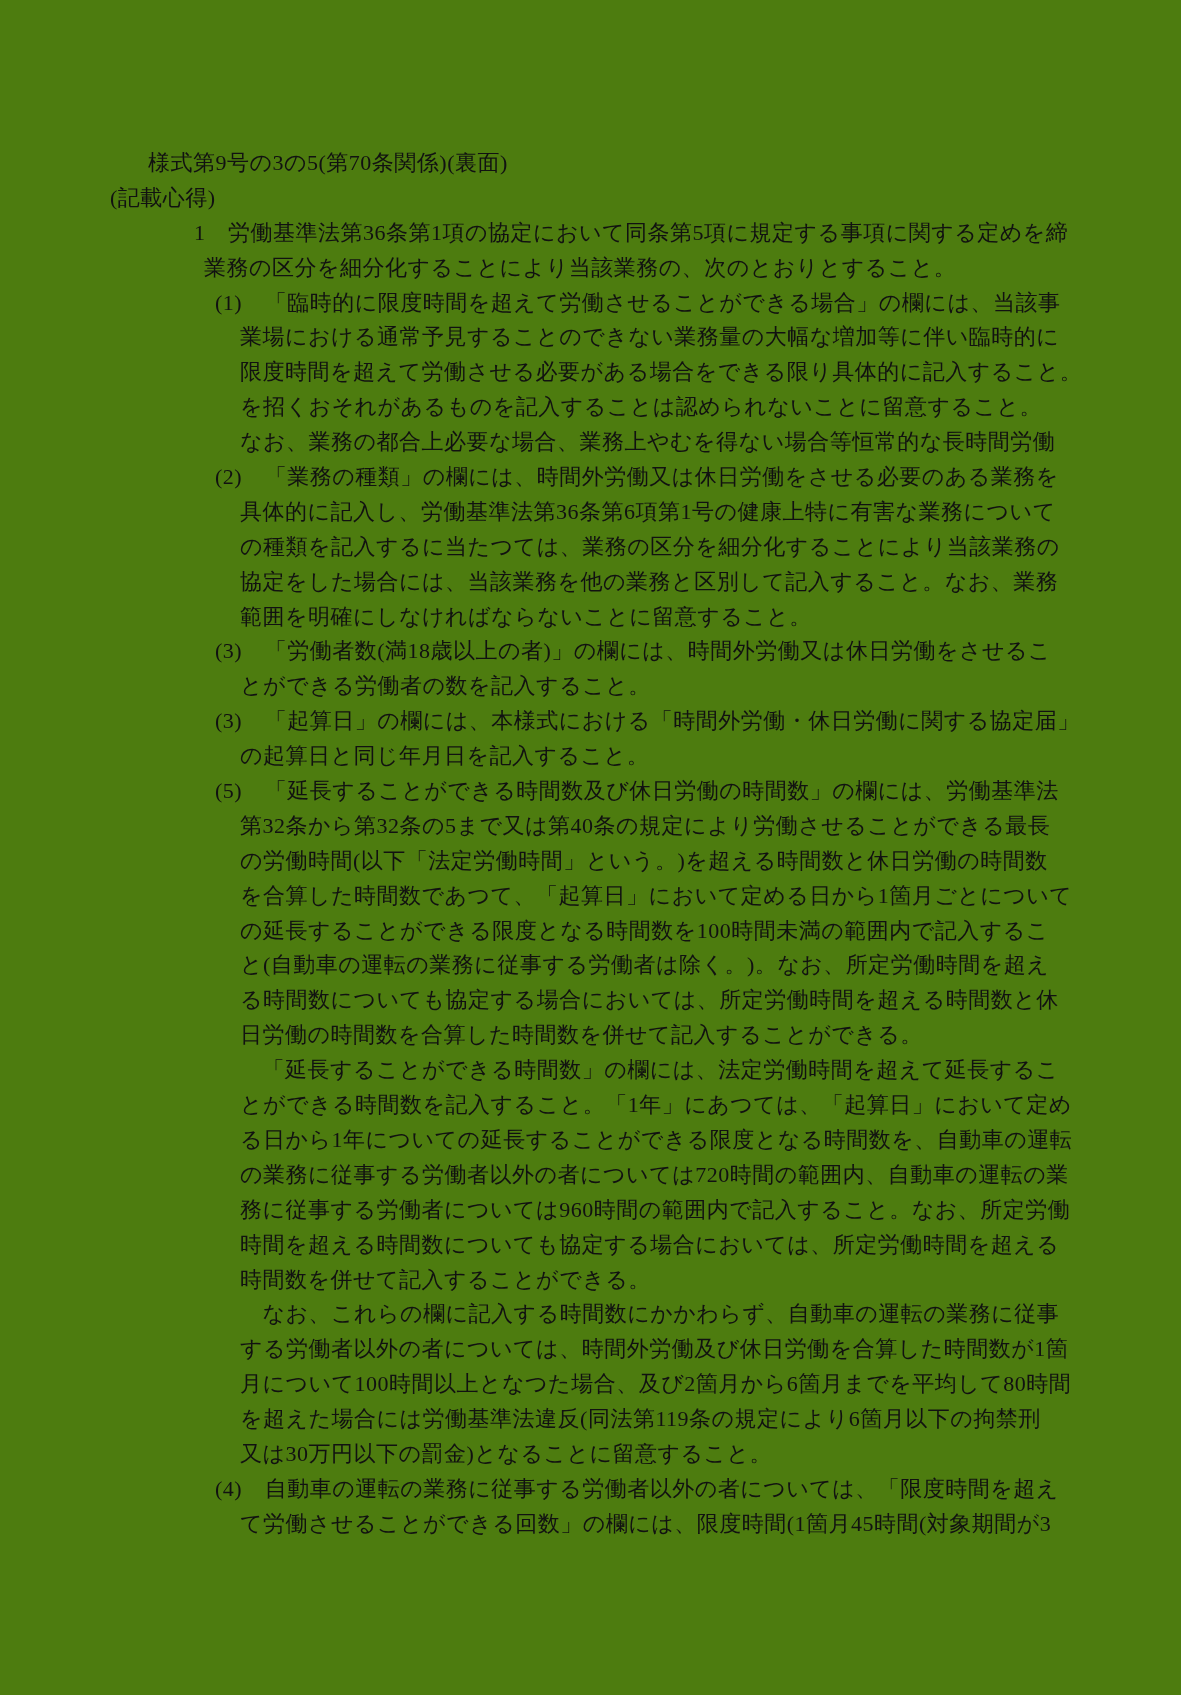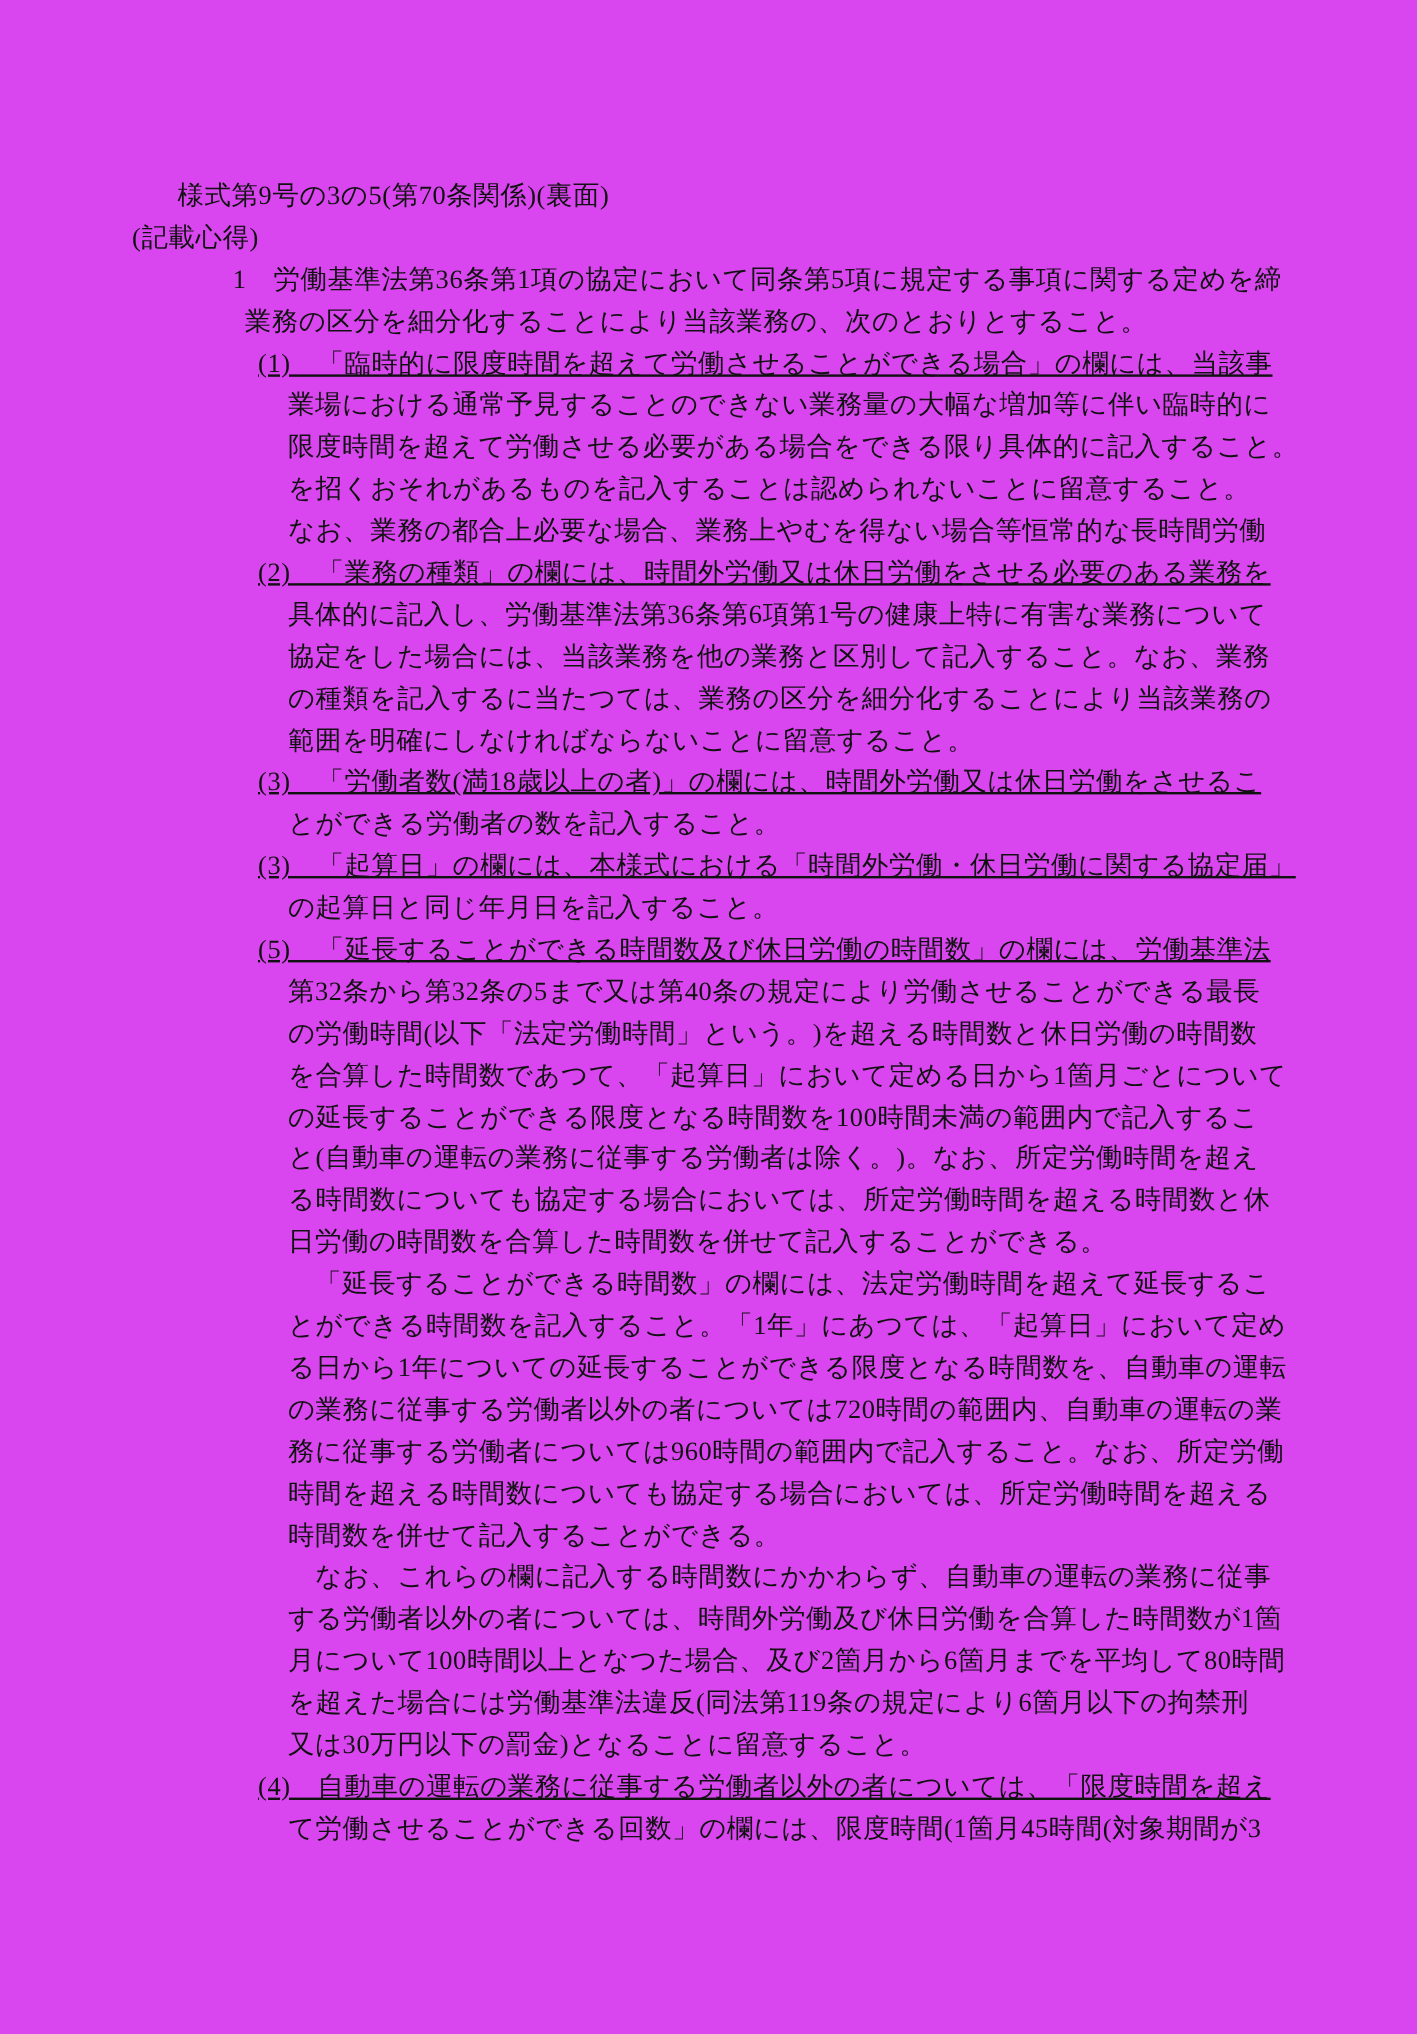--- a/index.html
+++ b/index.html
@@ -24,41 +24,41 @@
     white-space: pre;
     height: 34.9px;
     line-height: 34.9px;
     letter-spacing: 0.5px;
   }
   
   .lv0 { margin-left: 148px; }  
   .lv1 { margin-left: 110px; }  
   .lv2 { margin-left: 194px; }  
   .lv3 { margin-left: 204px; }  
-  .lv4 { margin-left: 215px; text-decoration: underline; }  
+  .lv4 { margin-left: 215px; }  
   .lv5 { margin-left: 240px; }  
 </style>
 </head>
 <body>
 
-<div class="doc-page" style="background: #d946ef; color: rgb(17, 17, 17);">
+<div class="doc-page" style="background: #4d7c0f; color: rgb(17, 17, 17);">
   <div class="doc-body" id="doc-lines">
       <div class="line lv0">様式第9号の3の5(第70条関係)(裏面)</div>
       <div class="line lv1">(記載心得)</div>
       <div class="line lv2">1　労働基準法第36条第1項の協定において同条第5項に規定する事項に関する定めを締</div>
       <div class="line lv3">業務の区分を細分化することにより当該業務の、次のとおりとすること。</div>
       <div class="line lv4">(1)　「臨時的に限度時間を超えて労働させることができる場合」の欄には、当該事</div>
       <div class="line lv5">業場における通常予見することのできない業務量の大幅な増加等に伴い臨時的に</div>
       <div class="line lv5">限度時間を超えて労働させる必要がある場合をできる限り具体的に記入すること。</div>
       <div class="line lv5">を招くおそれがあるものを記入することは認められないことに留意すること。</div>
       <div class="line lv5">なお、業務の都合上必要な場合、業務上やむを得ない場合等恒常的な長時間労働</div>
       <div class="line lv4">(2)　「業務の種類」の欄には、時間外労働又は休日労働をさせる必要のある業務を</div>
       <div class="line lv5">具体的に記入し、労働基準法第36条第6項第1号の健康上特に有害な業務について</div>
+      <div class="line lv5">の種類を記入するに当たつては、業務の区分を細分化することにより当該業務の</div>
       <div class="line lv5">協定をした場合には、当該業務を他の業務と区別して記入すること。なお、業務</div>
-      <div class="line lv5">の種類を記入するに当たつては、業務の区分を細分化することにより当該業務の</div>
       <div class="line lv5">範囲を明確にしなければならないことに留意すること。</div>
       <div class="line lv4">(3)　「労働者数(満18歳以上の者)」の欄には、時間外労働又は休日労働をさせるこ</div>
       <div class="line lv5">とができる労働者の数を記入すること。</div>
       <div class="line lv4">(3)　「起算日」の欄には、本様式における「時間外労働・休日労働に関する協定届」</div>
       <div class="line lv5">の起算日と同じ年月日を記入すること。</div>
       <div class="line lv4">(5)　「延長することができる時間数及び休日労働の時間数」の欄には、労働基準法</div>
       <div class="line lv5">第32条から第32条の5まで又は第40条の規定により労働させることができる最長</div>
       <div class="line lv5">の労働時間(以下「法定労働時間」という。)を超える時間数と休日労働の時間数</div>
       <div class="line lv5">を合算した時間数であつて、「起算日」において定める日から1箇月ごとについて</div>
       <div class="line lv5">の延長することができる限度となる時間数を100時間未満の範囲内で記入するこ</div>

